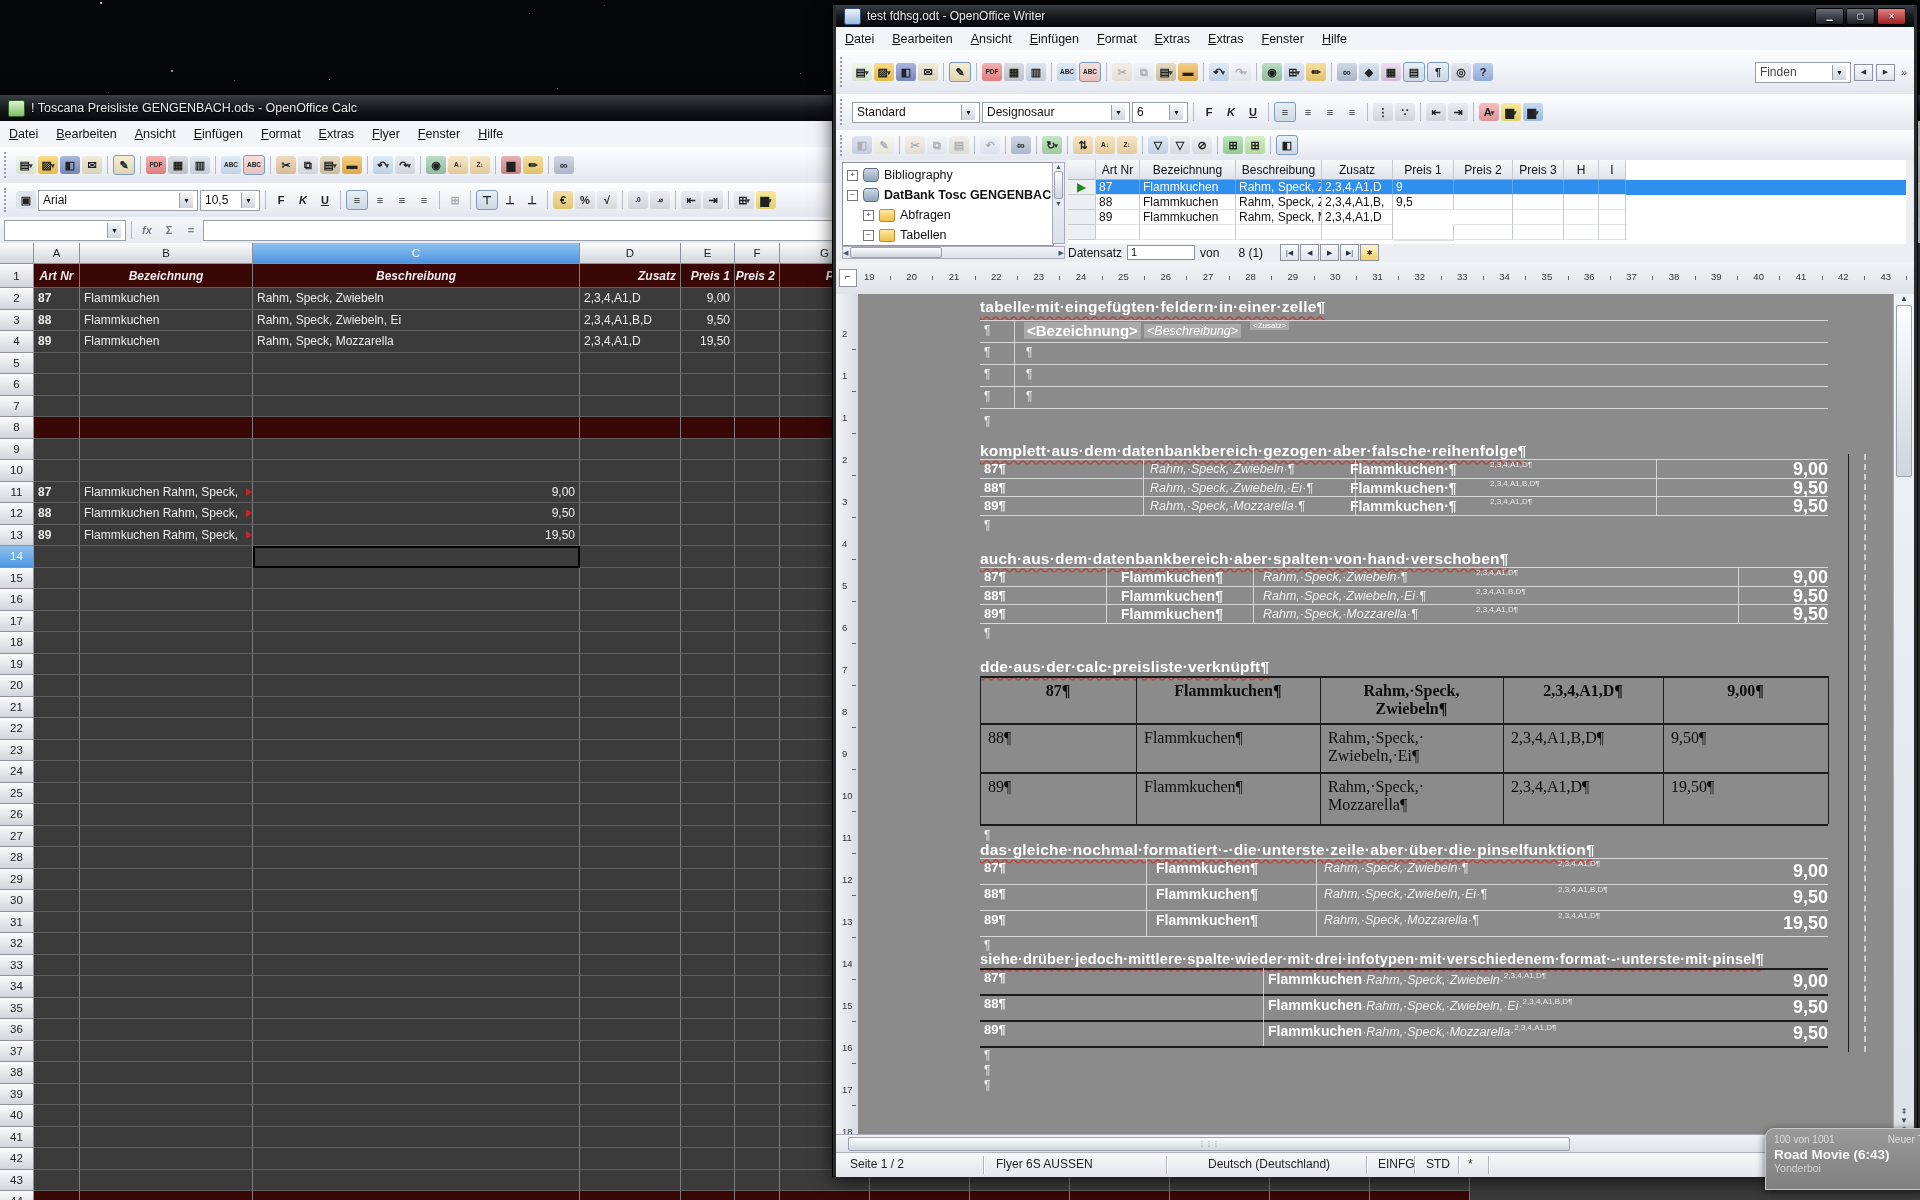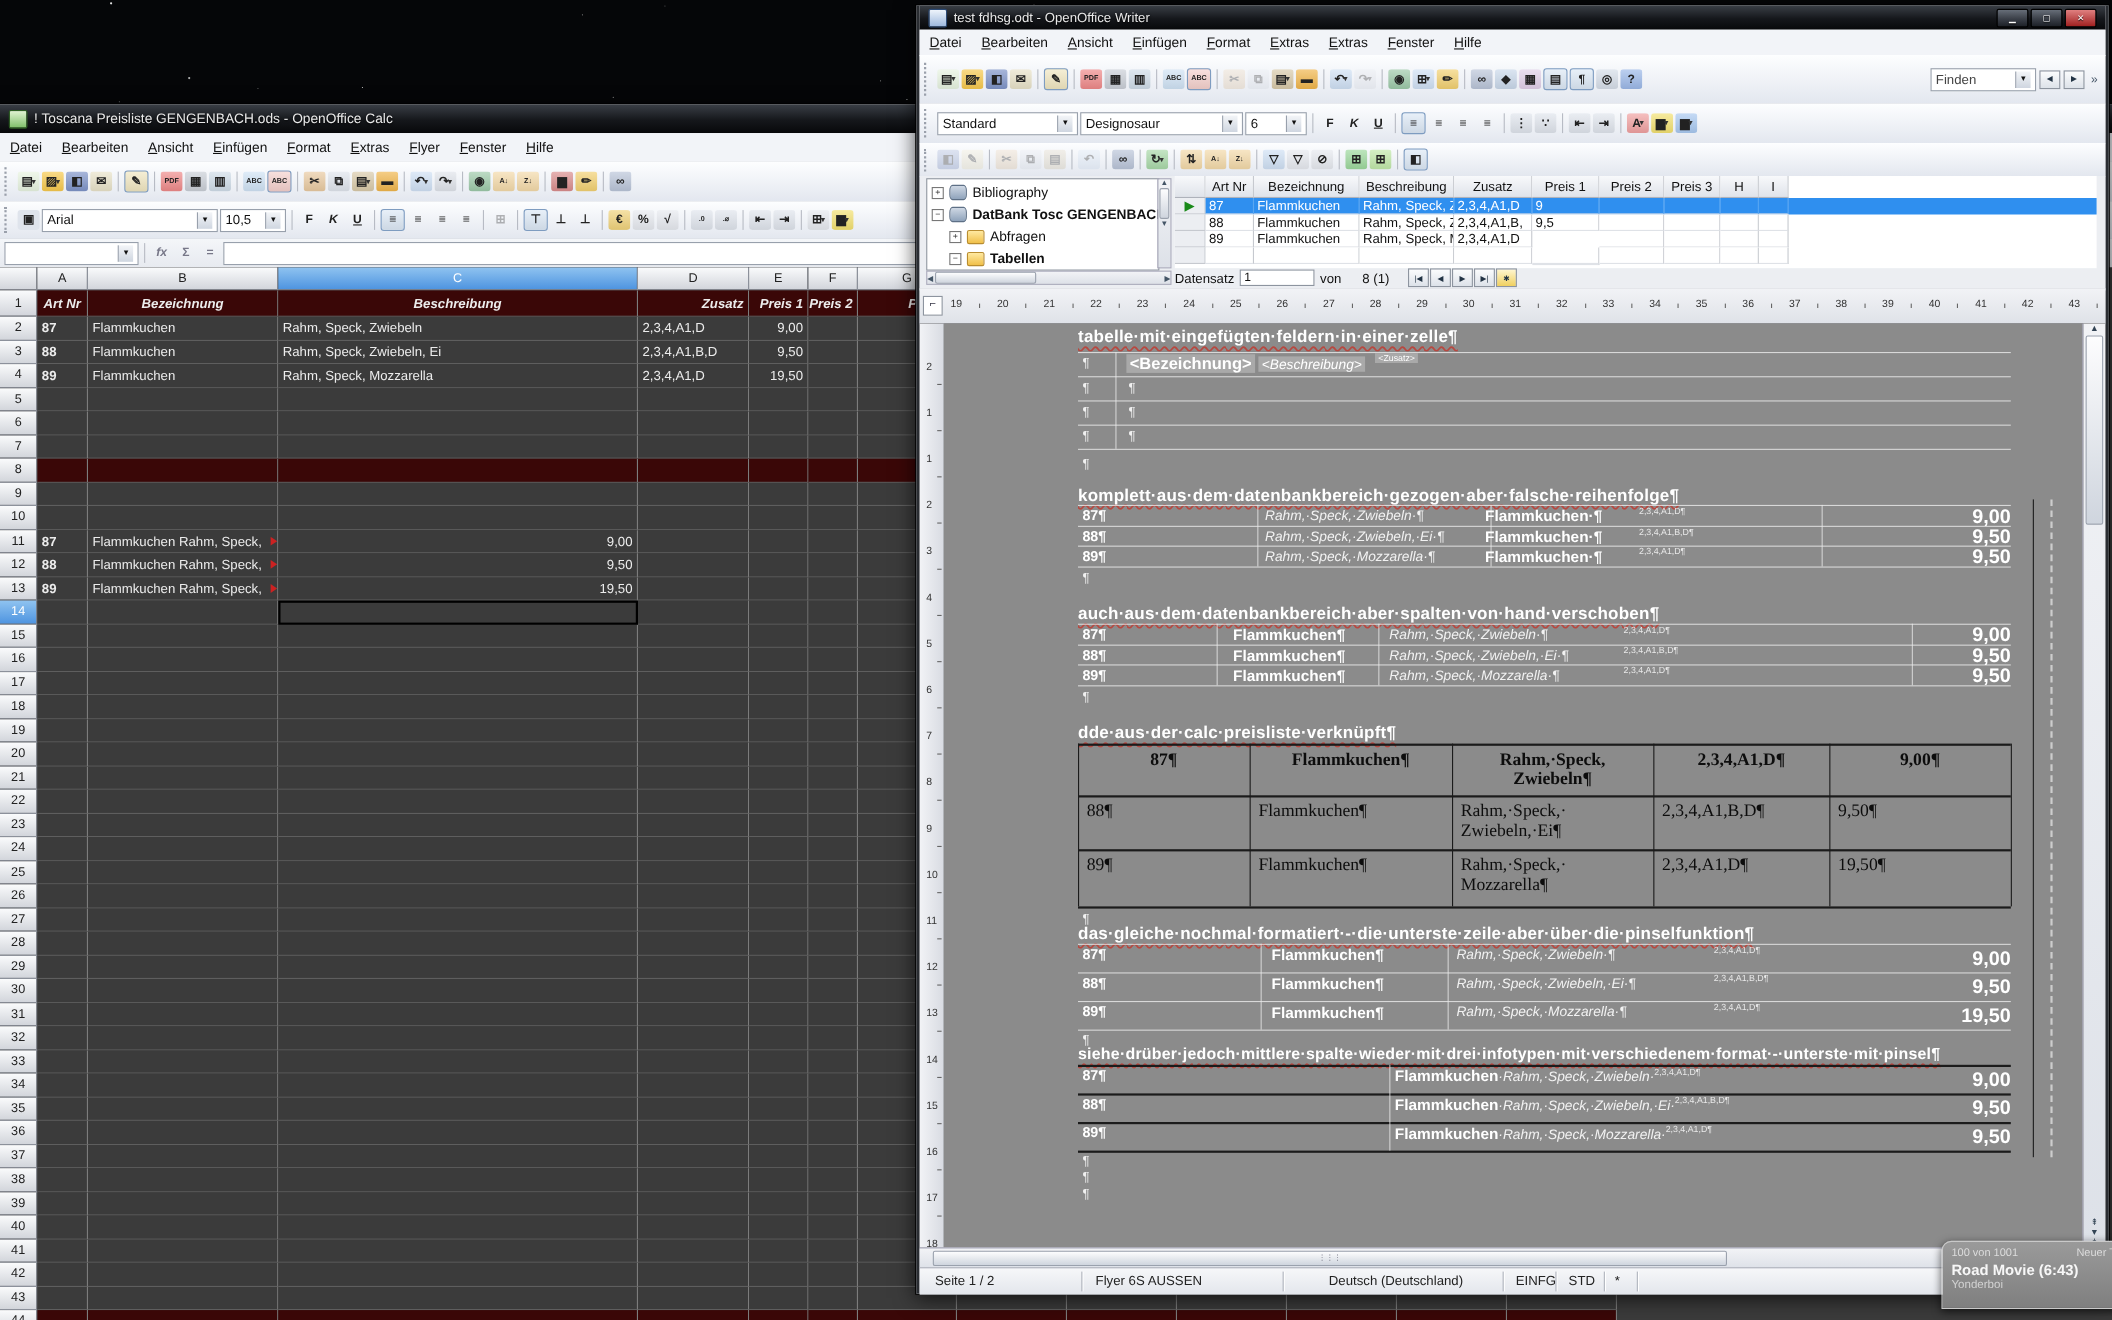--- a/index.html
+++ b/index.html
@@ -1358,21 +1358,21 @@
             <div style="font-weight: bold;">DatBank Tosc GENGENBACH</div>
           </div>
           <div class="treerow" style="position: absolute; left: 20px; top: 43px; height: 18px;">
             <div class="expbox">+</div>
             <div class="folder"></div>
             <div>Abfragen</div>
           </div>
           <div class="treerow" style="position: absolute; left: 20px; top: 63px; height: 18px;">
             <div class="expbox">−</div>
             <div class="folder"></div>
-            <div style="font-weight: bold;">Tabellen</div>
+            <div style="font-weight: normal;">Tabellen</div>
           </div>
         </div>
       <div class="sb" style="position:absolute;left:216px;top:2px;width:13px;height:82px;border:1px solid #aab;box-sizing:border-box;font-size:7px;text-align:center;color:#456;">▲<div class="sbthumb" style="height:26px;margin:1px;"></div>▼</div>
       <div class="sb" style="position:absolute;left:6px;top:86px;width:223px;height:13px;border:1px solid #aab;box-sizing:border-box;display:flex;align-items:center;font-size:7px;color:#456;">◀<div class="sbthumb" style="width:90px;height:9px;margin:0 2px;"></div><span style="margin-left:auto;">▶</span></div>
       <div id="dsgrid" style="position:absolute;left:232px;top:0;right:8px;height:84px;background:#fff;overflow:hidden;">
           <div class="gh" style="position: absolute; left: 0px; top: 0px; width: 28px; height: 20px;"></div>
           <div class="gh" style="position: absolute; left: 28px; top: 0px; width: 44px; height: 20px;">Art Nr</div>
           <div class="gh" style="position: absolute; left: 72px; top: 0px; width: 96px; height: 20px;">Bezeichnung</div>
           <div class="gh" style="position: absolute; left: 168px; top: 0px; width: 86px; height: 20px;">Beschreibung</div>
           <div class="gh" style="position: absolute; left: 254px; top: 0px; width: 71px; height: 20px;">Zusatz</div>

